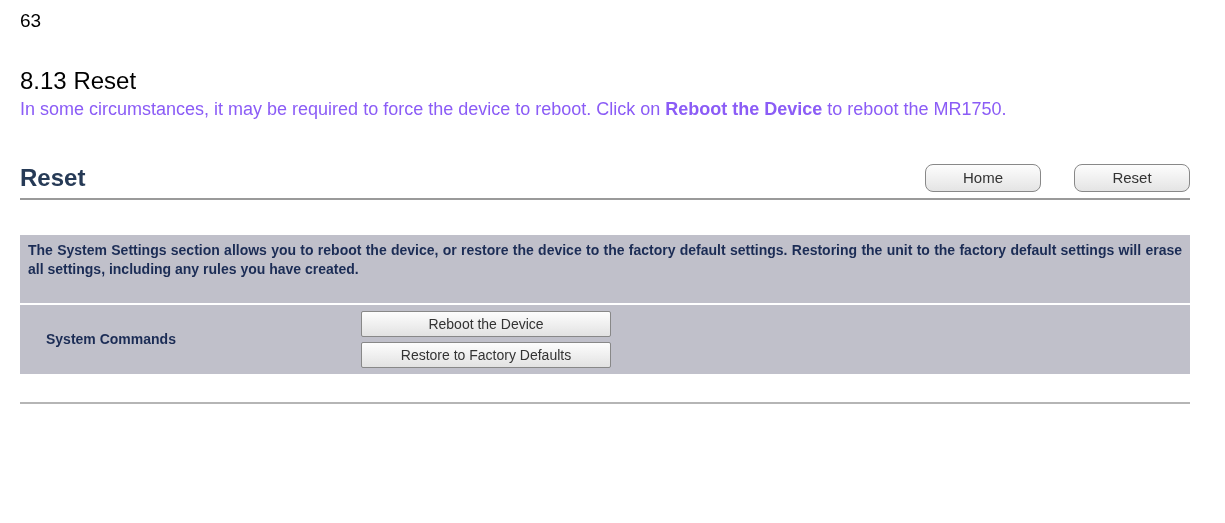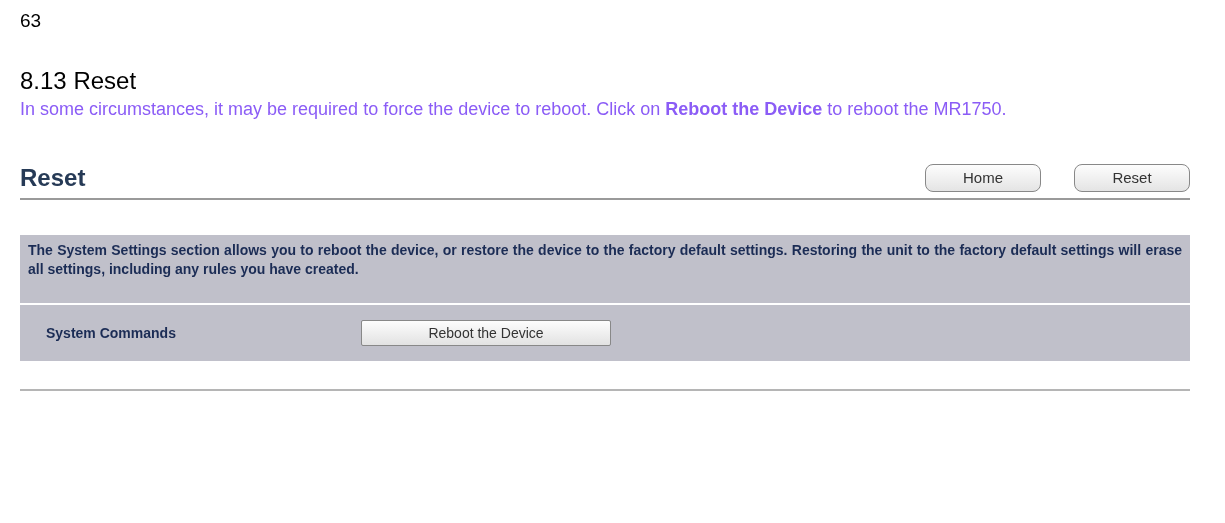--- a/index.html
+++ b/index.html
@@ -123,17 +123,18 @@
     <button class="top-btn">Home</button>
     <button class="top-btn">Reset</button>
   </div>
 
   <div class="desc-bar">The System Settings section allows you to reboot the device, or restore the device to the factory default settings. Restoring the unit to the factory default settings will erase all settings, including any rules you have created.</div>
 
   <div class="cmd-row">
     <div class="cmd-label">System Commands</div>
     <div class="cmd-buttons">
       <button class="cmd-btn">Reboot the Device</button>
+      <button class="cmd-btn">Restore to Factory Defaults</button>
     </div>
   </div>
 
   <div class="bottom-spacer"></div>
 </div>
 
 </body></html>

